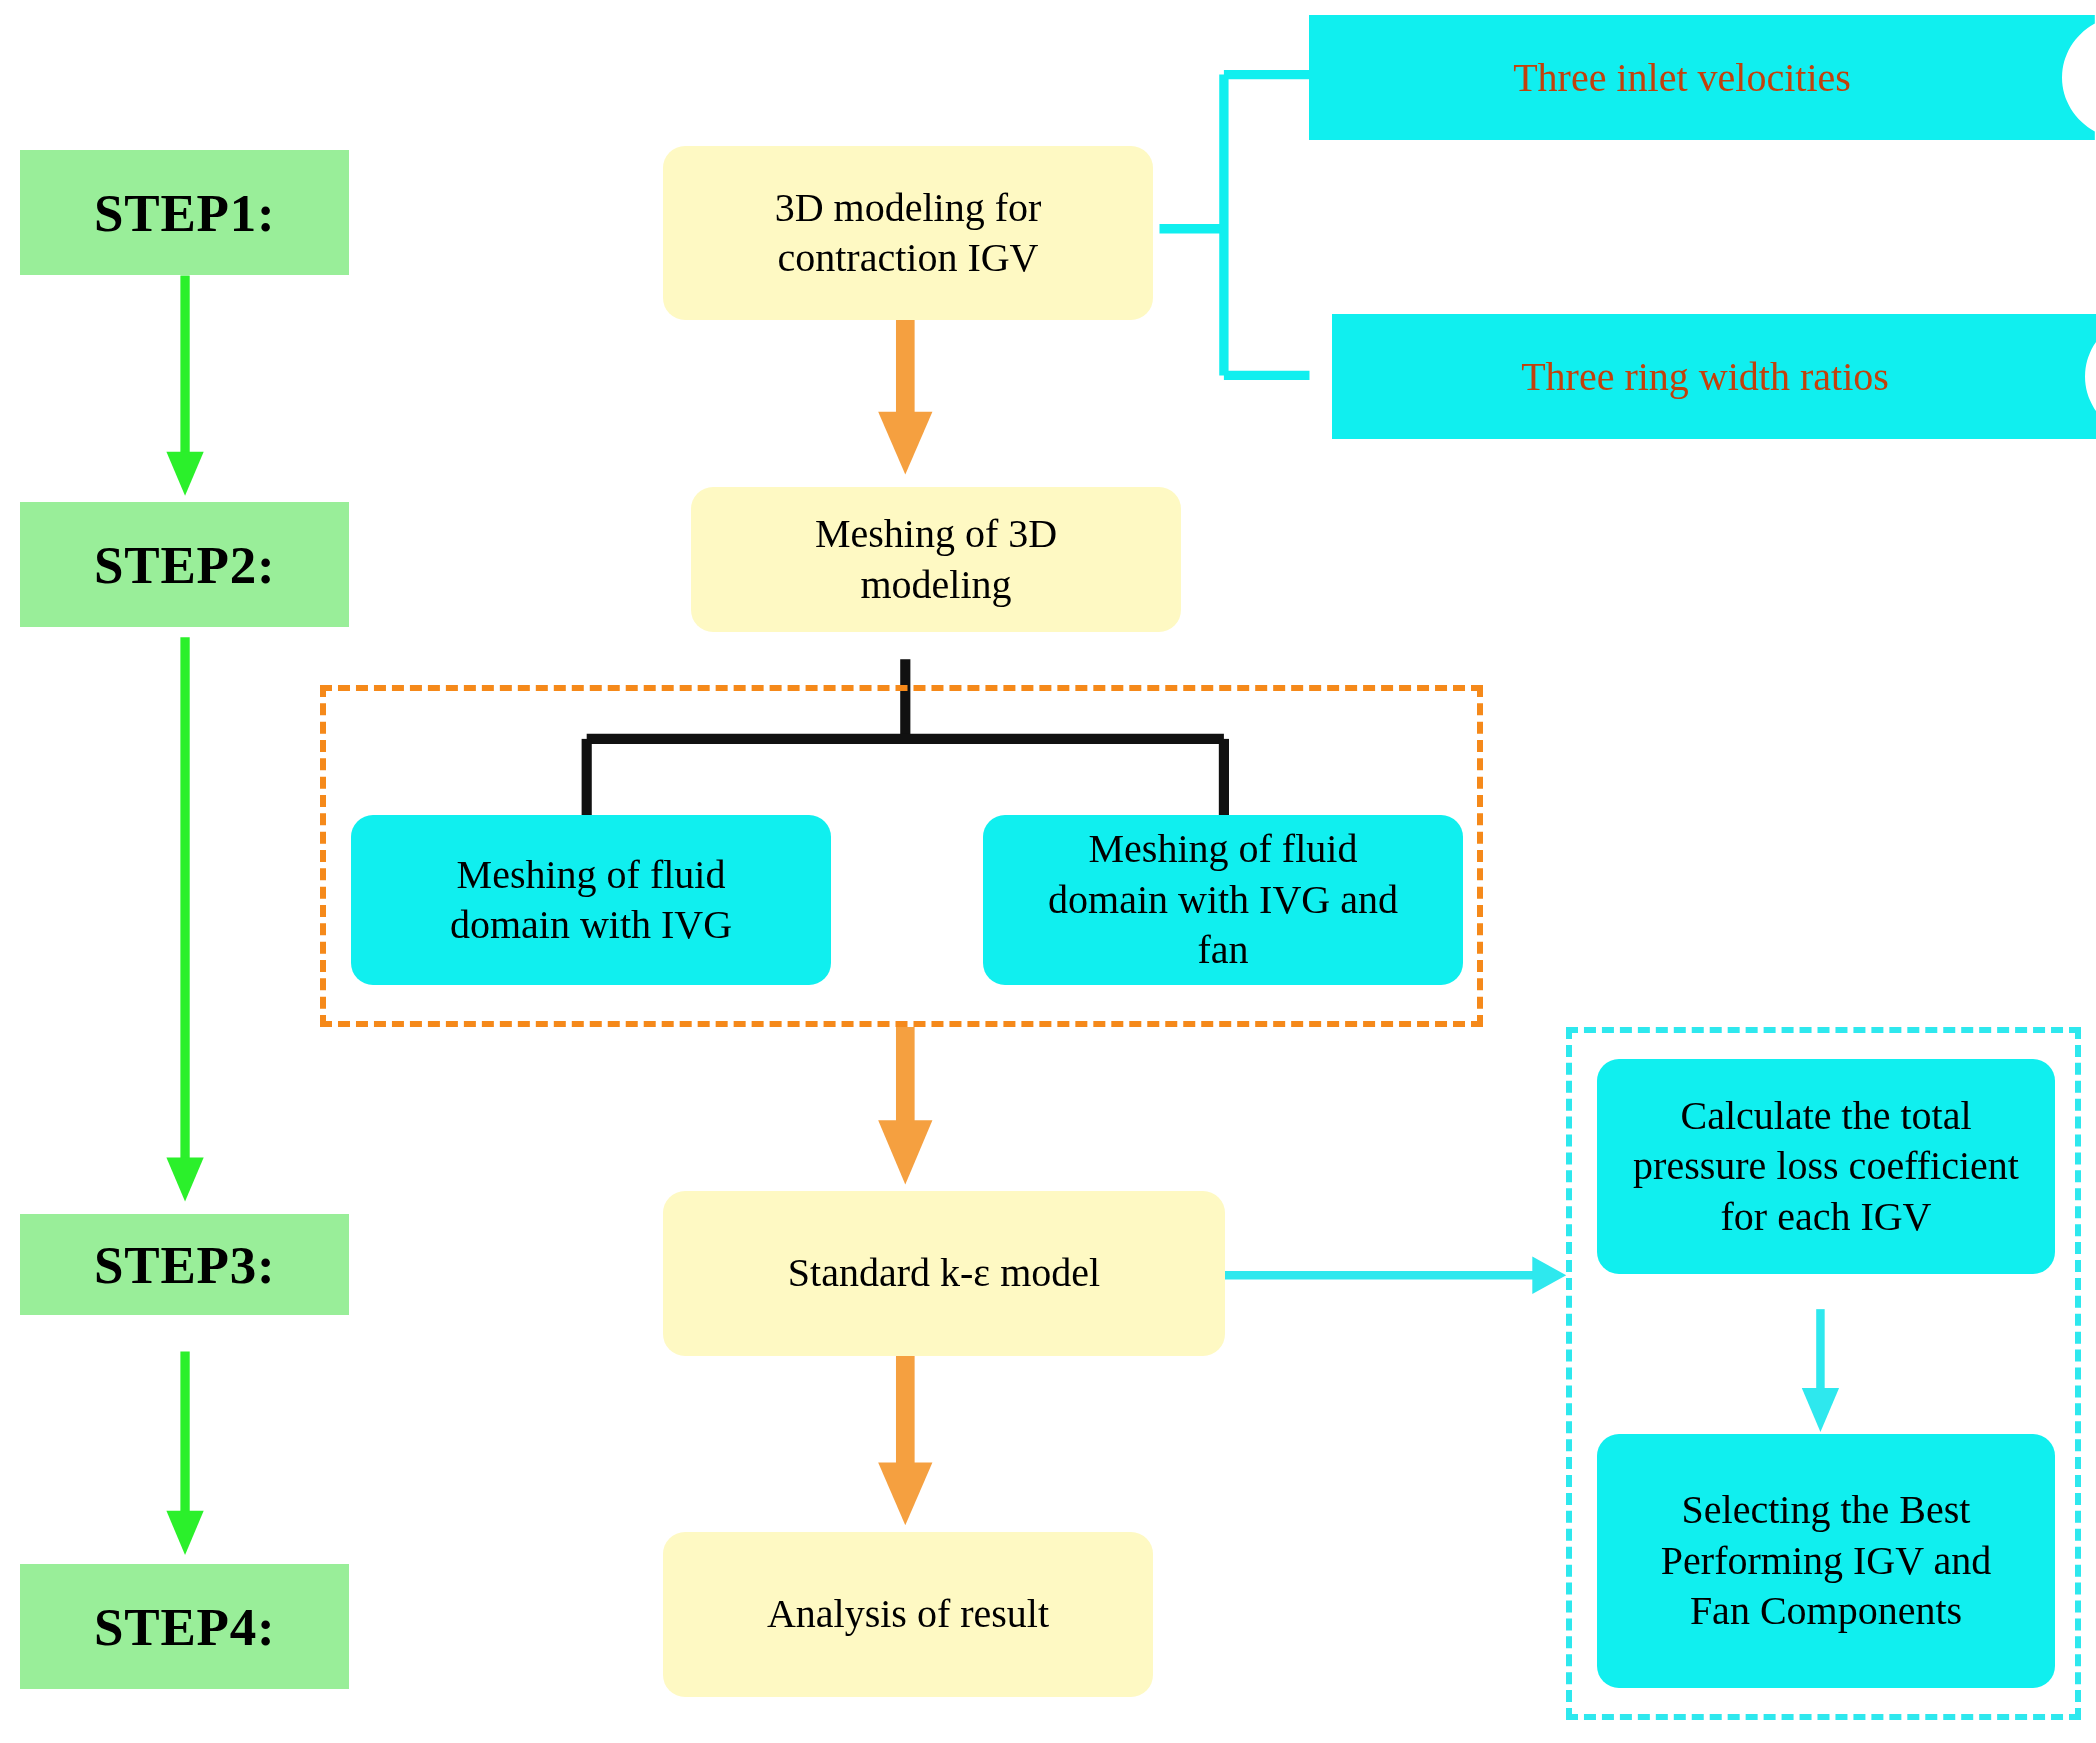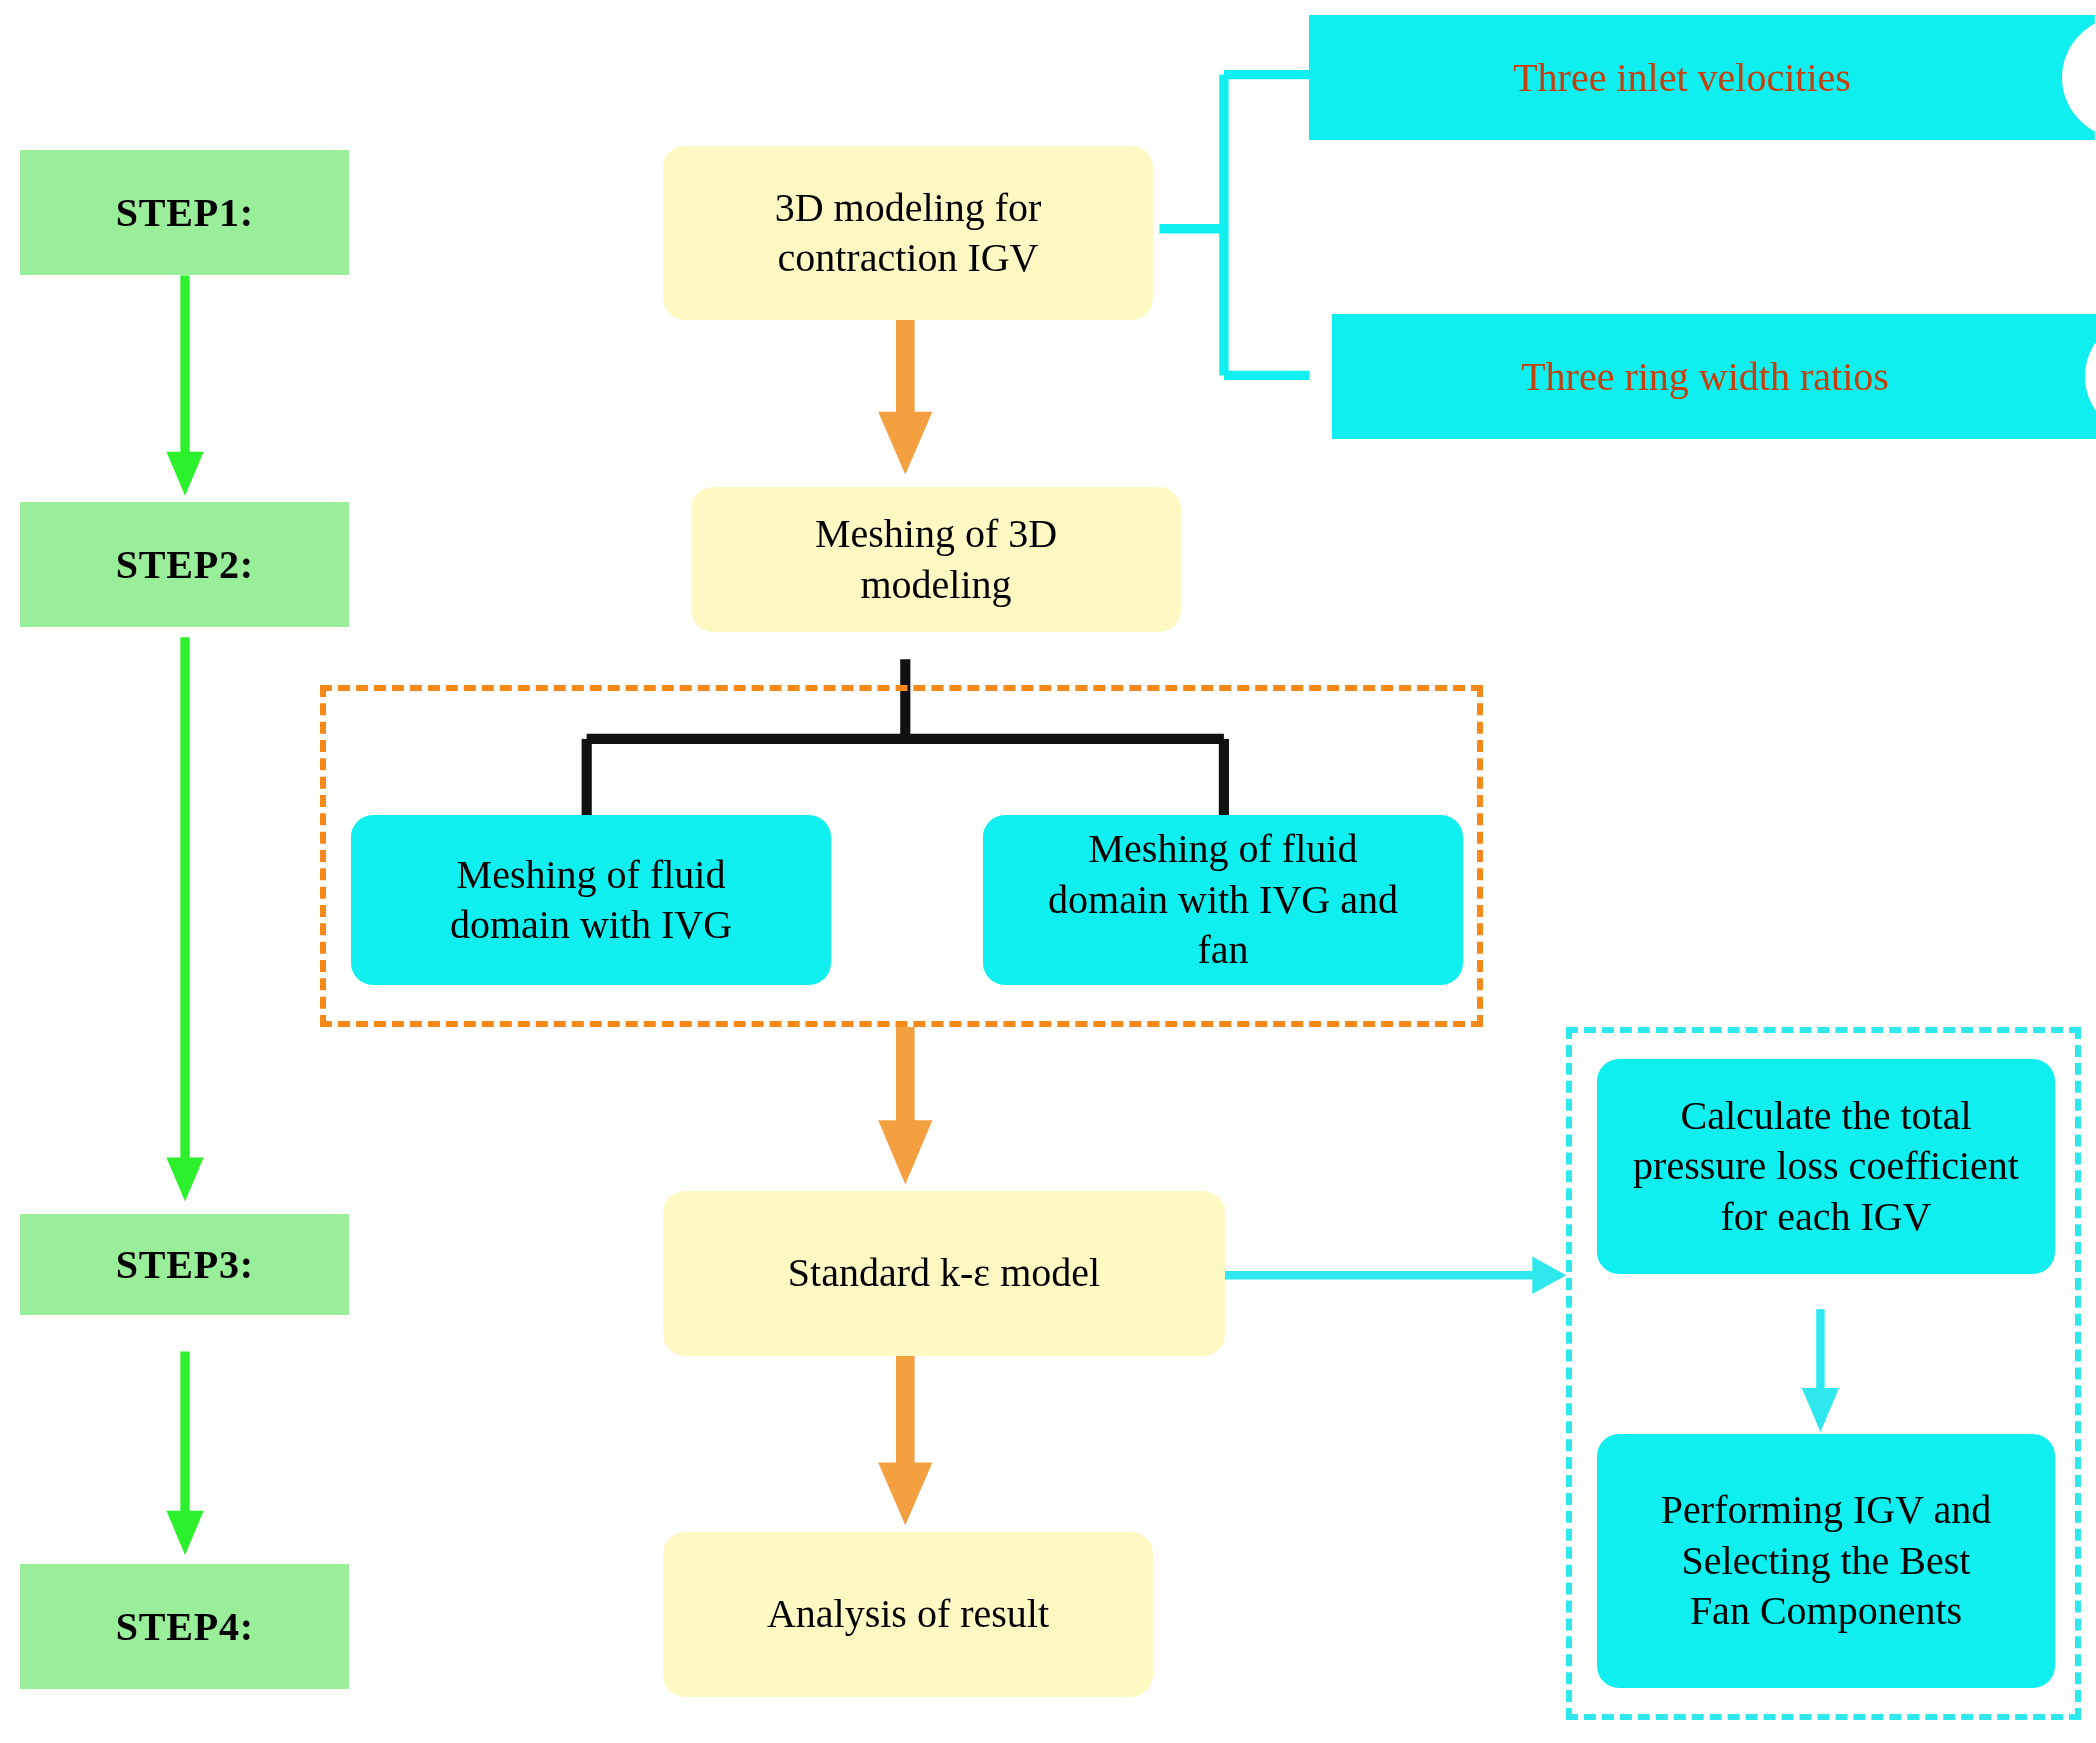--- a/index.html
+++ b/index.html
@@ -19,21 +19,21 @@
   }
   .abs { position: absolute; }
 
   
   .step-box {
     background: #99ee99;
     display: flex;
     align-items: center;
     justify-content: center;
     font-weight: bold;
-    font-size: 40px;
+    font-size: 53px;
     color: #000000;
     letter-spacing: 0.8px;
   }
 
   
   .orange-box {
     background: #fef9c3;
     border-radius: 22px;
     display: flex;
     align-items: center;
@@ -227,20 +227,20 @@
   <div class="abs cyan-box" style="left:1597px; top:1059px; width:458px; height:215px;">
     <div>
       <div>Calculate the total</div>
       <div>pressure loss coefficient</div>
       <div>for each IGV</div>
     </div>
   </div>
 
   <div class="abs cyan-box" style="left:1597px; top:1434px; width:458px; height:254px;">
     <div>
+      <div>Selecting the Best</div>
       <div>Performing IGV and</div>
-      <div>Selecting the Best</div>
       <div>Fan Components</div>
     </div>
   </div>
 
 </div>
 
 
 </body></html>

